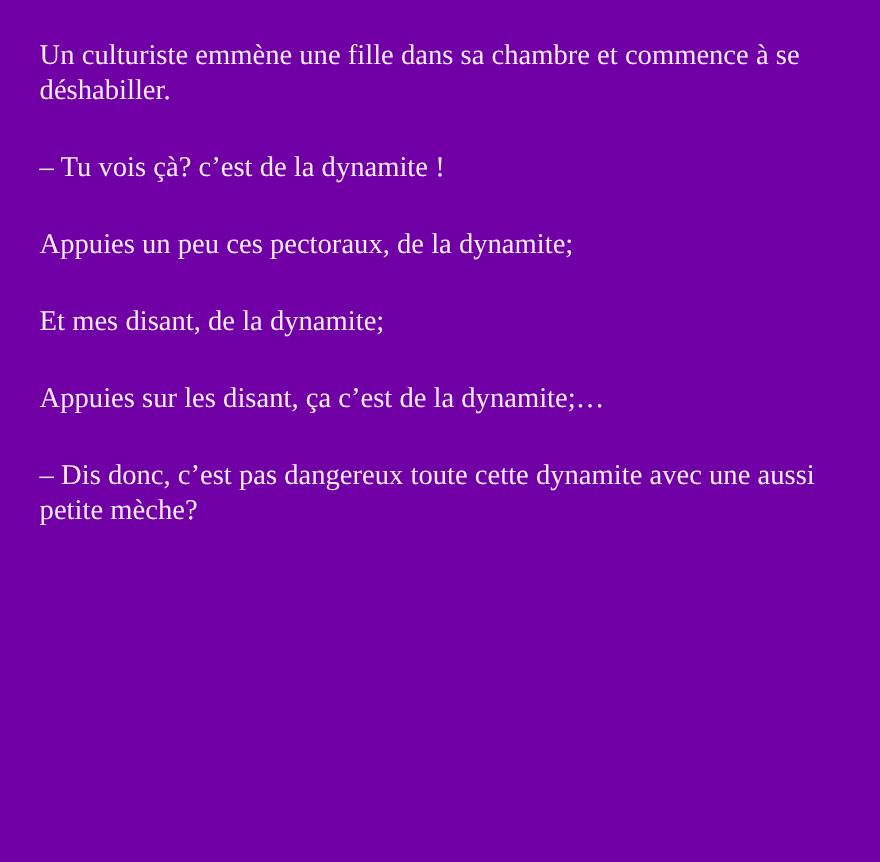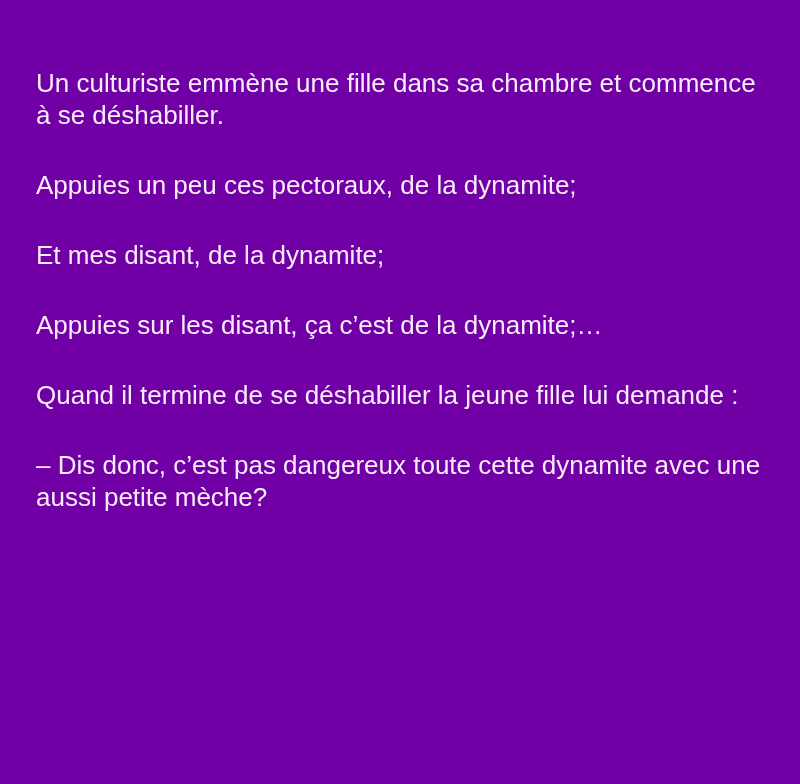--- a/index.html
+++ b/index.html
@@ -12,33 +12,32 @@
       background: #7000a5;
       overflow: hidden;
       position: relative;
     }
     .joke {
       position: absolute;
       left: 36px;
       top: 34px;
       width: 740px;
       color: #fbecfb;
-      font-family: Liberation Sans, sans-serif;
+      font-family: Liberation Serif, serif;
       font-size: 26px;
       line-height: 32px;
-      margin-top: 33px;
     }
     .para {
       margin: 0 0 38px 0;
       white-space: normal;
     }
   </style>
 </head>
 <body>
 
 <div class="joke">
   <p class="para">Un culturiste emmène une fille dans sa chambre et commence à se déshabiller.</p>
+  <p class="para">– Tu vois çà? c’est de la dynamite !</p>
   <p class="para">Appuies un peu ces pectoraux, de la dynamite;</p>
   <p class="para">Et mes disant, de la dynamite;</p>
   <p class="para">Appuies sur les disant, ça c’est de la dynamite;…</p>
-  <p class="para">Quand il termine de se déshabiller la jeune fille lui demande :</p>
   <p class="para">– Dis donc, c’est pas dangereux toute cette dynamite avec une aussi petite mèche?</p>
 </div>
 
 </body></html>

